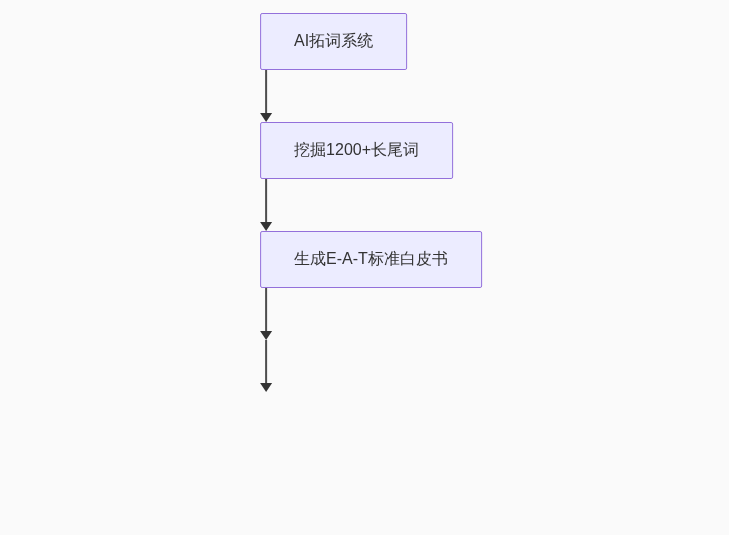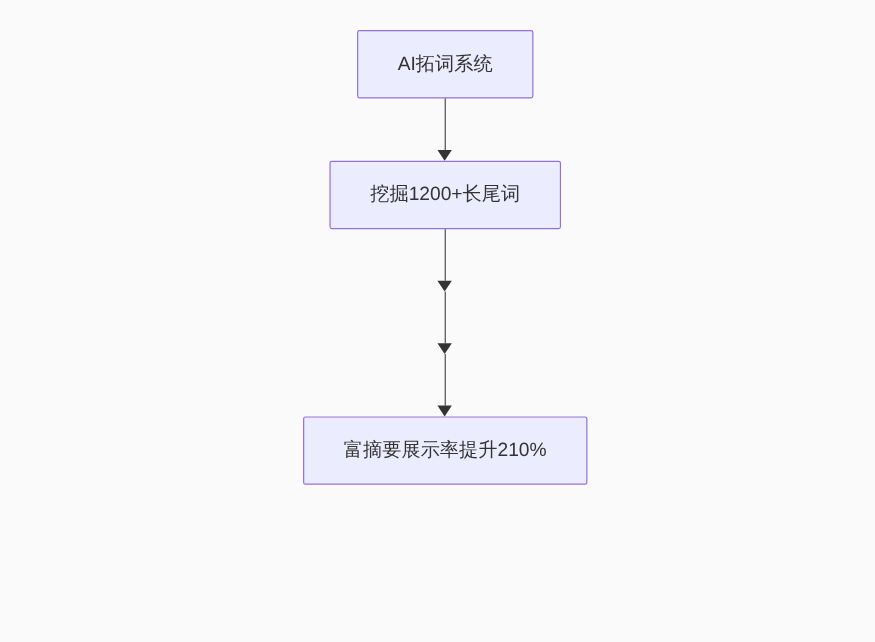--- a/index.html
+++ b/index.html
@@ -9,26 +9,26 @@
   body {
     width: 729px;
     height: 535px;
     background: #fafafa;
     font-family: "Liberation Sans", "DejaVu Sans", sans-serif;
     overflow: hidden;
     position: relative;
   }
   .flowchart {
     position: absolute;
-    top: 25px;
+    top: 13px;
     left: 371px;
     transform: translateX(-50%);
     display: flex;
     flex-direction: column;
-    align-items: center;
+    align-items: flex-start;
   }
   .node {
     box-sizing: border-box;
     height: 57px;
     padding: 0 33px;
     background: #ECECFF;
     border: 1.5px solid #9370DB;
     border-radius: 2px;
     display: flex;
     align-items: center;
@@ -72,29 +72,29 @@
 
   <div class="node">
     <span>挖掘1200+长尾词</span>
   </div>
 
   <div class="edge">
     <div class="line"></div>
     <div class="head"></div>
   </div>
 
+  <div class="node">
+    <span>生成E-A-T标准白皮书</span>
+  </div>
 
   <div class="edge">
     <div class="line"></div>
     <div class="head"></div>
   </div>
 
 
   <div class="edge">
     <div class="line"></div>
     <div class="head"></div>
   </div>
 
-  <div class="node">
-    <span>富摘要展示率提升210%</span>
-  </div>
 
 </div>
 
 </body></html>

